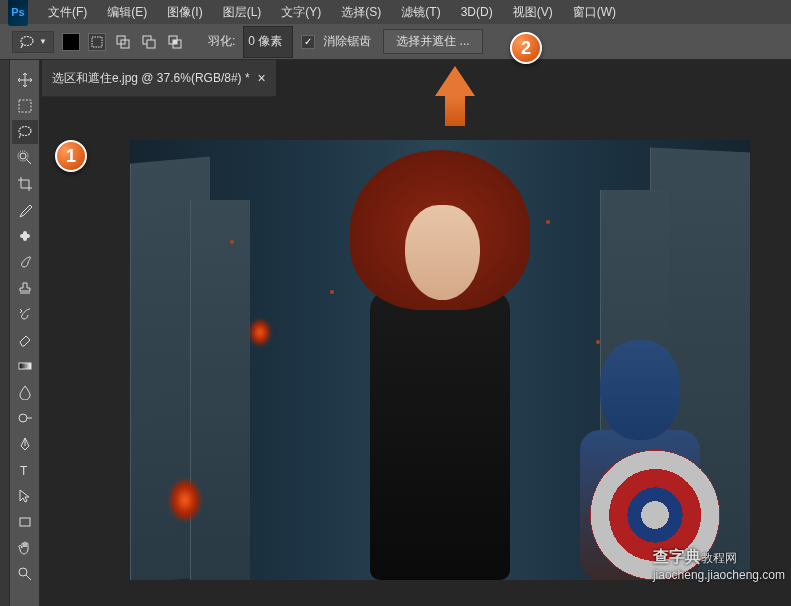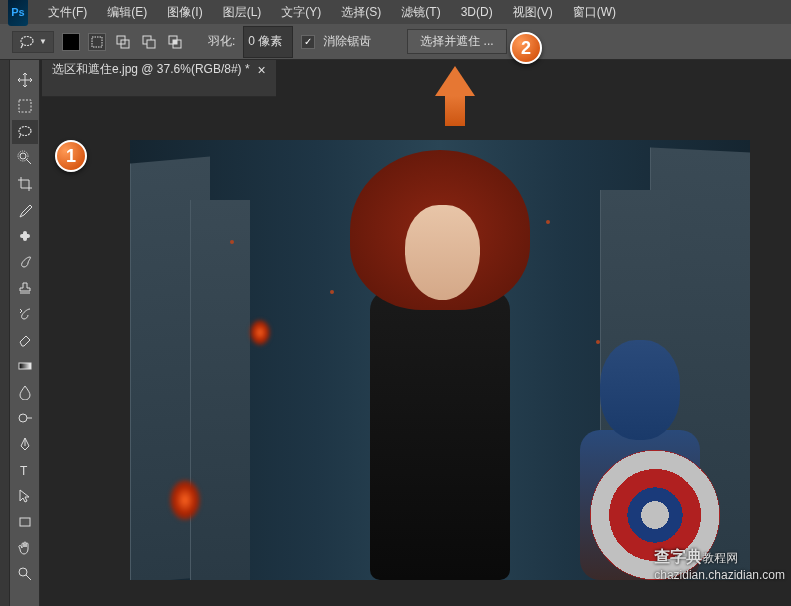--- a/index.html
+++ b/index.html
@@ -18,21 +18,21 @@
 .opt-input{width:50px;height:32px;background:#3a3a3a;border:1px solid #2a2a2a;color:#ddd;padding:0 4px}
 .checkbox{width:14px;height:14px;background:#3a3a3a;border:1px solid #666;display:flex;align-items:center;justify-content:center;font-size:10px;color:#fff}
 .btn{padding:3px 12px;background:#5a5a5a;border:1px solid #3a3a3a;cursor:pointer}
 .workspace{display:flex;height:546px}
 .dock-strip{width:10px;background:#383838;border-right:1px solid #2a2a2a}
 .toolbar{width:30px;background:#535353;display:flex;flex-direction:column;align-items:center;padding-top:8px;gap:2px;border-right:1px solid #2a2a2a}
 .tool{width:26px;height:24px;display:flex;align-items:center;justify-content:center;cursor:pointer;position:relative}
 .tool.active{background:#3a3a3a}
 .tool svg{width:16px;height:16px}
 .canvas-area{flex:1;background:#262626;position:relative}
-.tab{height:26px;background:#383838;display:inline-flex;align-items:flex-end;padding:18px 10px;gap:8px;border-bottom:1px solid #2a2a2a;margin-left:2px}
+.tab{height:26px;background:#383838;display:inline-flex;align-items:center;padding:18px 10px;gap:8px;border-bottom:1px solid #2a2a2a;margin-left:2px}
 .tab-close{cursor:pointer;font-size:14px}
 .canvas{position:absolute;left:90px;top:80px;width:620px;height:440px;background:linear-gradient(180deg,#1a3a4a 0%,#2a4a5a 40%,#3a2a2a 100%);overflow:hidden}
 .bg-city{position:absolute;inset:0;background:linear-gradient(90deg,#152530 0%,#1e3545 30%,#2a4555 50%,#1e3545 70%,#152530 100%)}
 .building{position:absolute;background:linear-gradient(180deg,#3a4a55,#2a3a45);border-left:1px solid #4a5a65}
 .b1{left:0;top:20px;width:80px;height:420px;transform:skewY(-5deg)}
 .b2{left:60px;top:60px;width:60px;height:380px}
 .b3{right:0;top:10px;width:100px;height:430px;transform:skewY(3deg)}
 .b4{right:80px;top:50px;width:70px;height:390px}
 .figure{position:absolute;left:180px;top:10px;width:260px;height:430px}
 .hair{position:absolute;left:40px;top:0;width:180px;height:160px;background:radial-gradient(ellipse at center,#8B2512,#5a1508);border-radius:50% 50% 40% 40%}
@@ -98,21 +98,21 @@
       <svg viewBox="0 0 16 16">
         <rect x="2" y="2" width="8" height="8" fill="none" stroke="#ddd"></rect>
         <rect x="6" y="6" width="8" height="8" fill="none" stroke="#ddd"></rect>
         <rect x="6" y="6" width="4" height="4" fill="#ddd"></rect>
       </svg>
     </div>
   <span class="opt-label">羽化:</span>
   <input class="opt-input" value="0 像素" style="">
   <div class="checkbox">✓</div>
   <span>消除锯齿</span>
-  <div class="btn" style="margin-left:28px">选择并遮住 ...</div>
+  <div class="btn" style="margin-left:4px">选择并遮住 ...</div>
 </div>
 
 <div class="workspace">
   <div class="dock-strip"></div>
   <div class="toolbar">
     <div class="tool">
         <svg viewBox="0 0 16 16">
           <path d="M8 1v14M1 8h14M8 1l-2 2M8 1l2 2M8 15l-2-2M8 15l2-2M1 8l2-2M1 8l2 2M15 8l-2-2M15 8l-2 2" stroke="#ddd" fill="none"></path>
         </svg>
       </div>
@@ -259,14 +259,14 @@
 
 <div class="callout" style="left:55px;top:140px">1</div>
 <div class="callout" style="left:510px;top:32px">2</div>
 <div class="arrow">
   <div class="arrow-head"></div>
     <div class="arrow-body"></div>
 </div>
 
 <div class="watermark">
   <span class="big">查字典</span><span>教程网</span><br>
-  <span>chazidian.chazidian.com</span>
+  <span>jiaocheng.jiaocheng.com</span>
 </div>
 
 </body></html>

